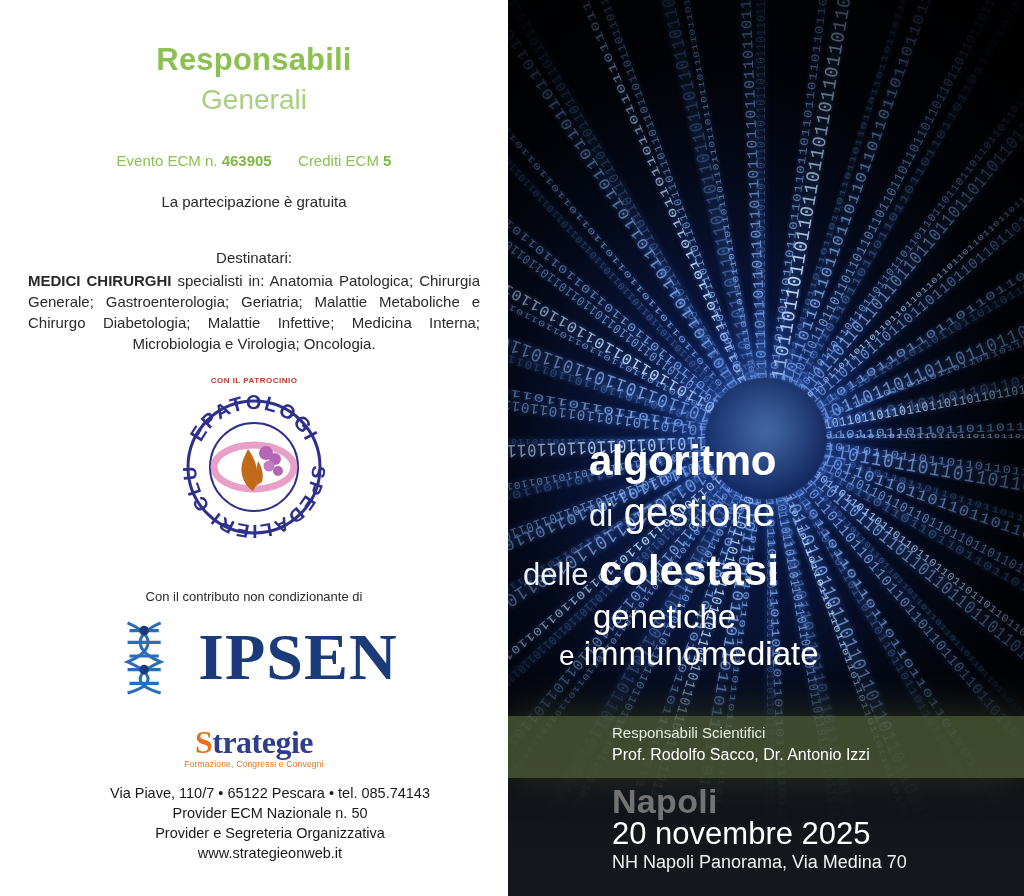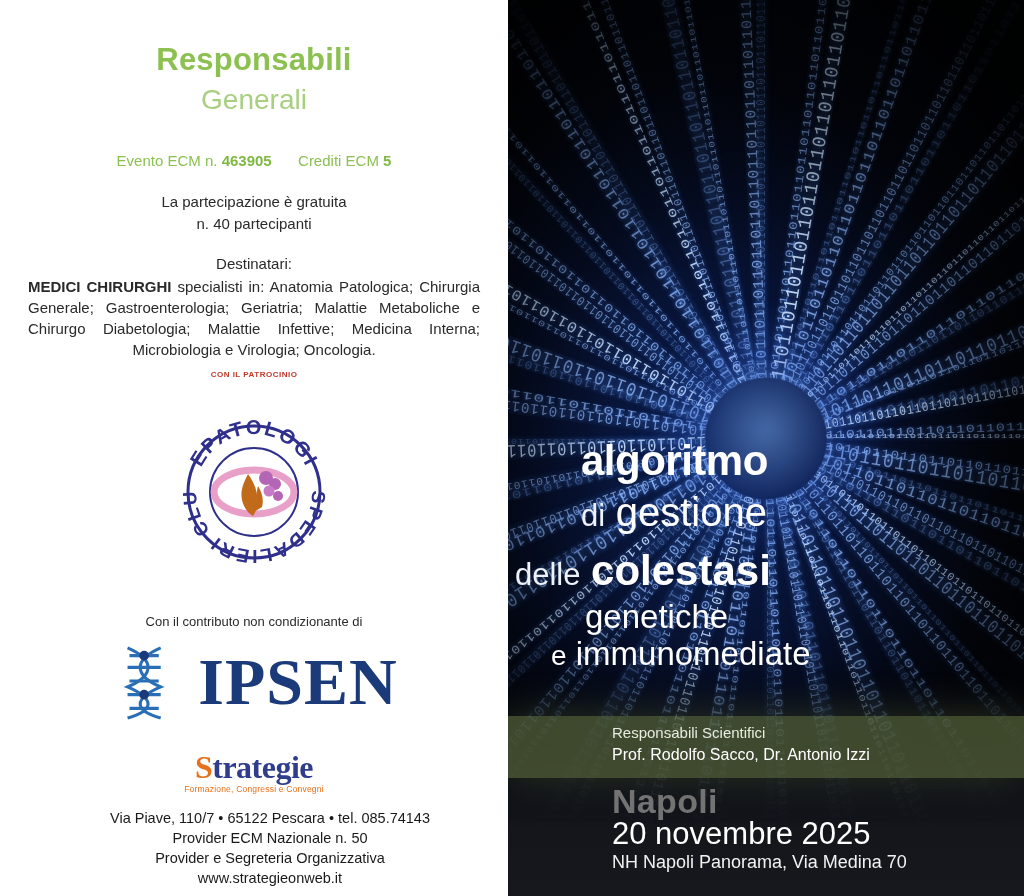--- a/index.html
+++ b/index.html
@@ -63,46 +63,45 @@
 
   .free-line {
     text-align: center;
     margin-top: 22px;
     font-size: 15px;
     color: #2a2a2a;
     line-height: 22px;
   }
 
   .dest-block {
-    margin-top: 18px;
+    margin-top: 34px;
     padding: 0 28px;
     text-align: center;
     font-size: 15px;
     color: #2a2a2a;
     line-height: 21px;
   }
   .dest-block .dest-head {
     display: block;
     margin-bottom: 2px;
   }
   .dest-block b {
     font-weight: bold;
   }
   .dest-body {
     text-align: justify;
     text-align-last: center;
   }
 
   
   .patrocinio {
-    margin-top: 10px;
+    margin-top: 22px;
     display: flex;
     flex-direction: column;
     align-items: center;
-    gap: 31px;
   }
   .patrocinio-label {
     font-size: 8px;
     font-weight: bold;
     color: #c0392b;
     letter-spacing: 0.5px;
     margin-bottom: 2px;
   }
   .club-logo {
     position: relative;
@@ -229,21 +228,21 @@
     position: absolute;
     left: 0;
     right: 0;
     bottom: 0;
     height: 240px;
     background: linear-gradient(180deg, rgba(5,8,16,0) 0%, rgba(8,10,18,0.75) 38%, #14161c 72%, #16181e 100%);
   }
 
   .title-stack {
     position: absolute;
-    left: 0;
+    left: 8px;
     right: 0;
     top: 440px;
     padding-left: 73px;
     color: #ffffff;
   }
   .ln {
     line-height: 1.0;
     white-space: nowrap;
   }
   .ln1 {
@@ -337,21 +336,20 @@
     <div class="ecm-line">
       <span>Evento ECM n.</span>
       <span class="bold">463905</span>
       <span class="sep"></span>
       <span>Crediti ECM</span>
       <span class="bold">5</span>
     </div>
 
     <div class="free-line">
       <div>La partecipazione è gratuita</div>
-      <div>n. 40 partecipanti</div>
     </div>
 
     <div class="dest-block">
       <span class="dest-head">Destinatari:</span>
       <div class="dest-body">
         <b>MEDICI CHIRURGHI</b><span> specialisti in: Anatomia Patologica; Chirurgia Generale; Gastroenterologia; Geriatria; Malattie Metaboliche e Chirurgo Diabetologia; Malattie Infettive; Medicina Interna; Microbiologia e Virologia; Oncologia.</span>
       </div>
     </div>
 
     <div class="patrocinio">

